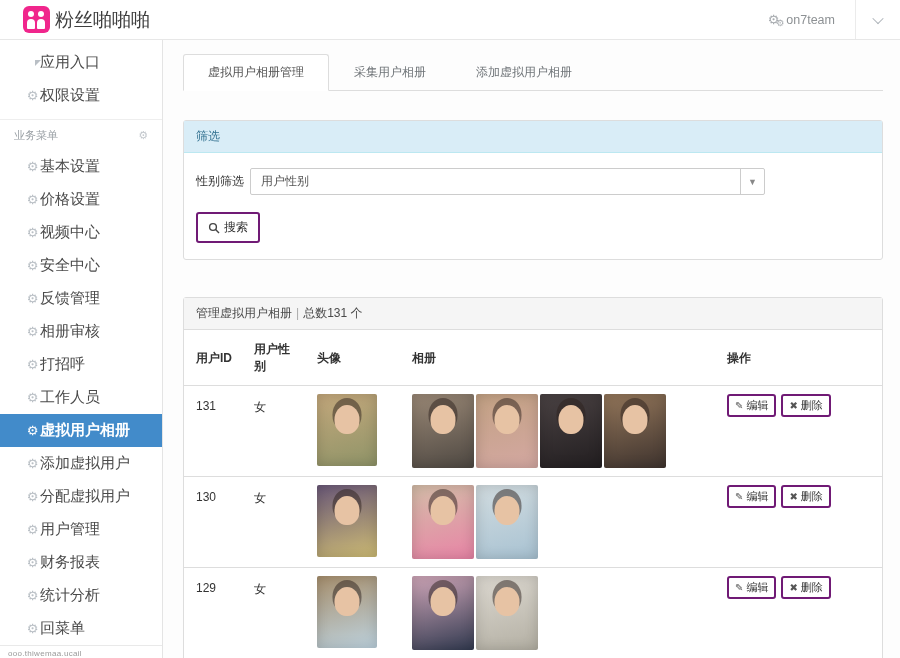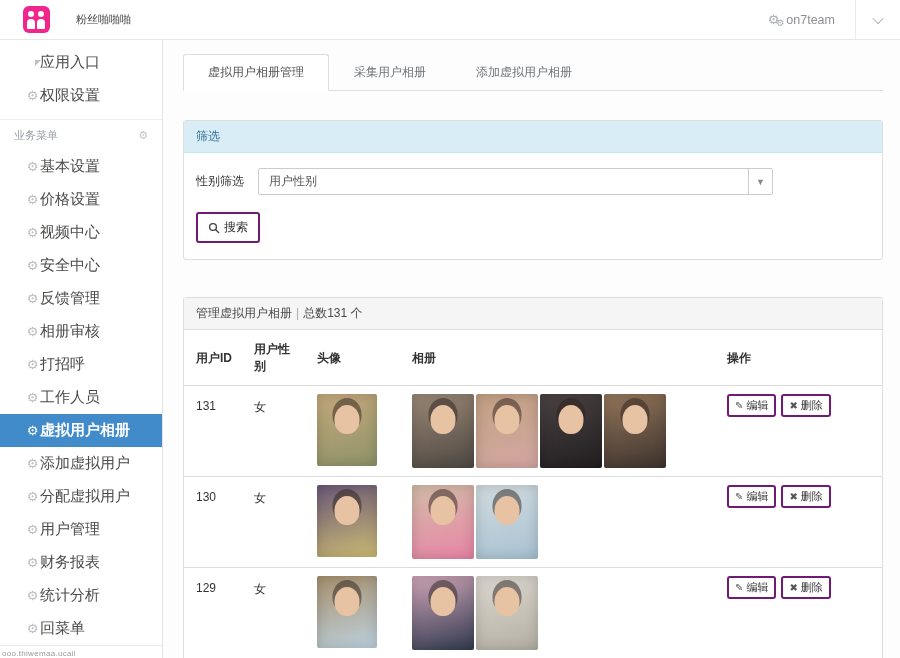--- a/index.html
+++ b/index.html
@@ -5,21 +5,21 @@
   * { box-sizing: border-box; margin: 0; padding: 0; }
   html,body { width:900px; height:658px; }
   body { font-family: "Liberation Sans", "DejaVu Sans", sans-serif; background:#fff; }
   .app { position:relative; width:900px; height:658px; overflow:hidden; background:#fff; }
 
   
   .hdr { height:40px; background:#fff; border-bottom:1px solid #e7e7e7; display:flex; align-items:center; position:relative; z-index:5; }
   .logo { width:27px; height:27px; border-radius:6px; margin-left:23px; position:relative; flex:0 0 auto; }
   .logo::before { content:""; position:absolute; top:5px; left:5px; width:6px; height:6px; border-radius:50%; background:#fff; box-shadow:10px 0 0 #fff; }
   .logo::after { content:""; position:absolute; bottom:4px; left:4px; width:8px; height:10px; border-radius:4px 4px 1px 1px; background:#fff; box-shadow:10px 0 0 #fff; }
-  .hdr-title { margin-left:26px; font-size:11px; color:#3d3d3d; }
+  .hdr-title { margin-left:5px; font-size:19px; color:#3d3d3d; }
   .hdr-right { position:absolute; right:0; top:0; height:100%; display:flex; align-items:stretch; }
   .user-box { display:flex; align-items:center; gap:7px; padding:0 20px; color:#8d9194; font-size:12.5px; cursor:pointer; }
   .gears { position:relative; font-size:13px; color:#a7abaf; line-height:1; }
   .gears::after { content:"⚙"; position:absolute; font-size:9px; right:-5px; bottom:-2px; }
   .caret-box { width:45px; border-left:1px solid #ebebeb; display:flex; align-items:center; justify-content:center; cursor:pointer; }
   .chev { width:8px; height:8px; border-right:1.6px solid #aeb4ba; border-bottom:1.6px solid #aeb4ba; transform:rotate(45deg) translate(-1px,-1px); }
 
   
   .layout { display:flex; height:618px; }
   aside { width:163px; flex:0 0 163px; background:#fff; border-right:1px solid #e4e4e4; padding-top:6px; position:relative; }
@@ -45,21 +45,21 @@
   .tab.active { background:#fff; border-color:#ddd; border-bottom-color:#fff; color:#555; }
 
   
   .panel { border:1px solid #ddd; border-radius:3px; background:#fff; }
   .filter-panel { margin-top:29px; }
   .panel-heading { padding:7px 12px; font-size:12px; }
   .heading-info { background:#d9edf7; color:#31708f; border-bottom:1px solid #bce8f1; }
   .heading-default { background:#f5f5f5; color:#4a4a4a; border-bottom:1px solid #ddd; }
   .panel-body { padding:15px 12px 16px 12px; }
   .form-row { display:flex; align-items:center; }
-  .form-label { font-size:12px; color:#333; margin-right:14px; flex:0 0 auto; }
+  .form-label { font-size:12px; color:#333; margin-right:6px; flex:0 0 auto; }
   .select { width:515px; height:27px; border:1px solid #ccc; border-radius:2px; background:#fff; display:flex; align-items:center; justify-content:space-between; cursor:pointer; }
   .select-value { padding-left:10px; font-size:12px; color:#555; }
   .select-caret { width:24px; align-self:stretch; border-left:1px solid #ccc; display:flex; align-items:center; justify-content:center; color:#888; font-size:9px; }
   .btn { display:inline-flex; align-items:center; gap:4px; border:2px solid #701a75; border-radius:3px; background:#fff; color:#333; font-size:12px; padding:5px 10px; cursor:pointer; }
   .btn-search { margin-top:17px; }
   .sicon { display:inline-block; }
 
   
   .table-panel { margin-top:37px; }
   .tp-title-sep { color:#aaa; padding:0 4px; }
@@ -69,21 +69,21 @@
   td { padding:8px; border-bottom:1px solid #ddd; vertical-align:top; }
   td.cell-text { padding-top:13px; }
   .photo { width:62px; height:74px; border-radius:2px; position:relative; overflow:hidden; box-shadow:inset 0 0 14px rgba(0,0,0,.18); flex:0 0 auto; }
   .photo::before { content:""; position:absolute; left:50%; top:11px; transform:translateX(-50%); width:25px; height:29px; border-radius:50% 50% 46% 46%; background:#e7c3a4; box-shadow:0 -5px 0 2px rgba(45,34,30,.5); }
   .photo.avatar { width:60px; height:72px; }
   .photos { display:flex; gap:2px; }
   .btn-xs { font-size:11px; padding:2px 6px; margin-right:5px; gap:3px; }
   .btn-xs .gi { font-size:10px; color:#555; }
 
   
-  .statusbar { position:absolute; left:2px; bottom:0; font-size:8px; color:#9a9a9a; letter-spacing:.3px; }
+  .statusbar { position:absolute; left:8px; bottom:0; font-size:8px; color:#9a9a9a; letter-spacing:.3px; }
 </style>
 </head>
 <body>
 
 <div class="app">
 
   <div class="hdr">
     <div class="logo" style="background: rgb(240, 38, 140);"></div>
     <div class="hdr-title">粉丝啪啪啪</div>
     <div class="hdr-right">

